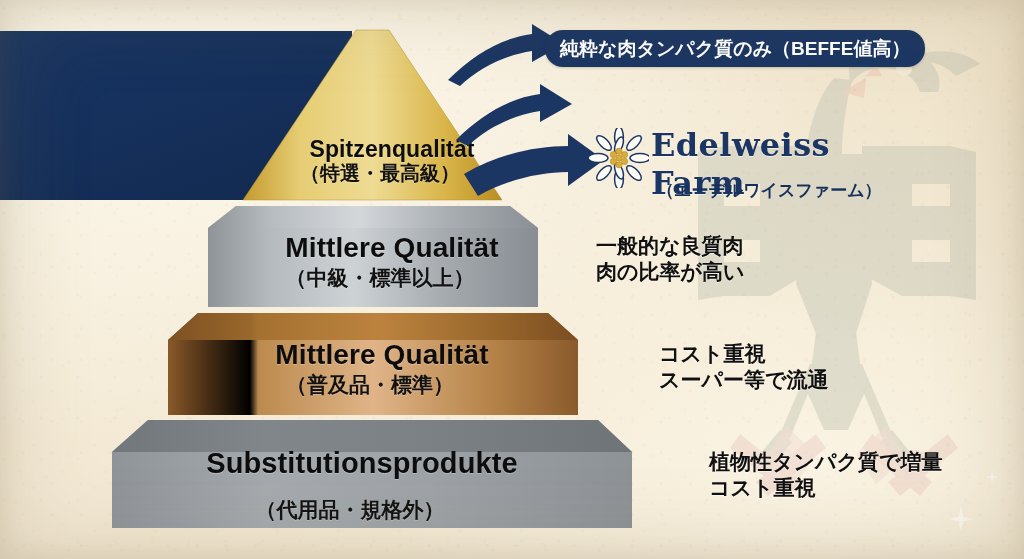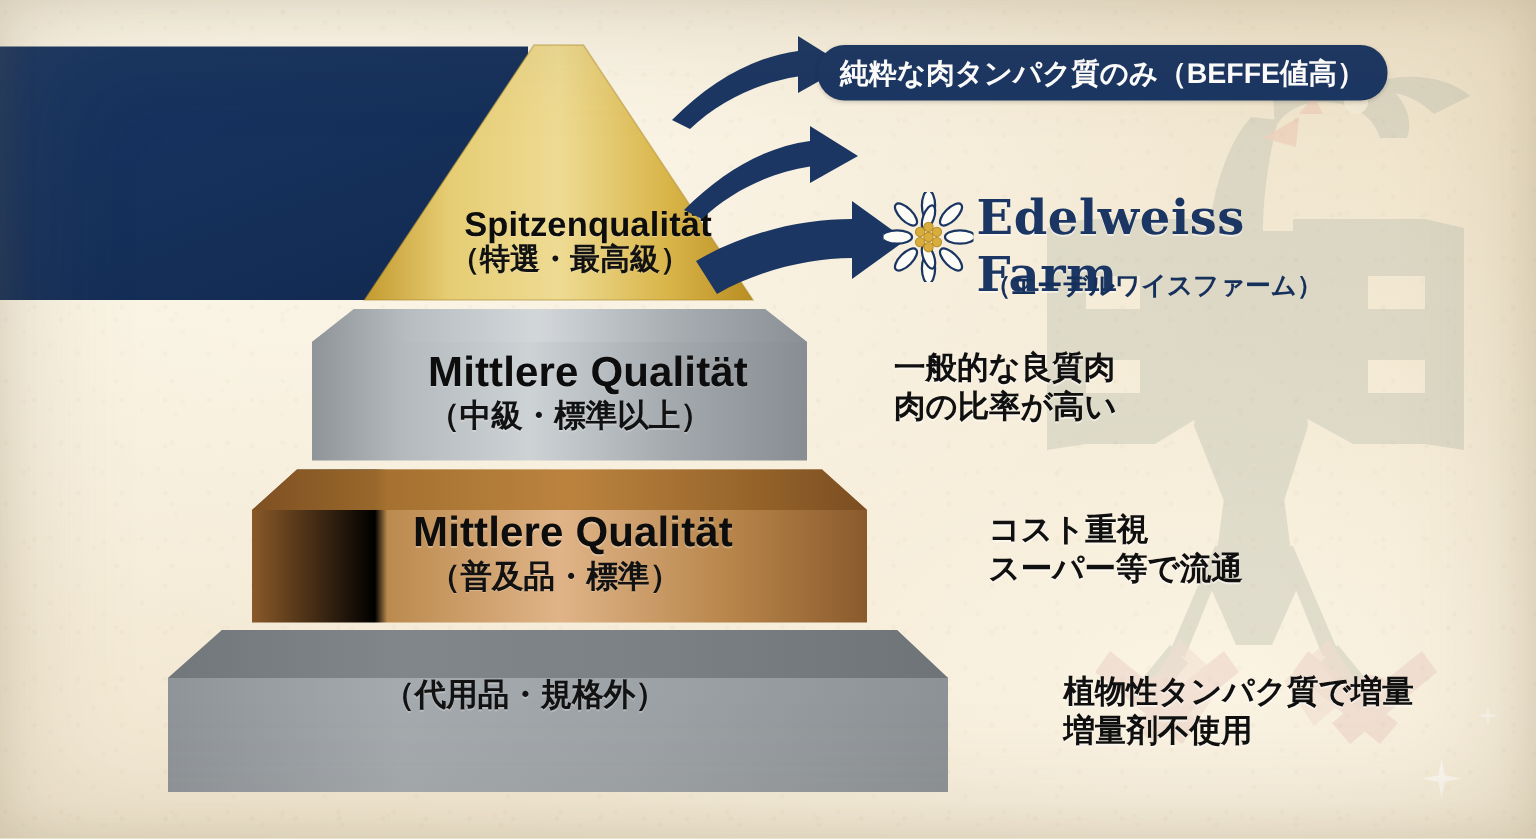--- a/index.html
+++ b/index.html
@@ -51,21 +51,21 @@
   #lbl2{left:140px;top:234px;width:480px;}
   #lbl2 .t-de{font-size:28px;}
   #lbl2 .t-jp{font-size:21px;margin-top:3px;}
   
   #lbl3{left:110px;top:341px;width:520px;}
   #lbl3 .t-de{font-size:28px;}
   #lbl3 .t-jp{font-size:21px;margin-top:3px;}
   
   #lbl4{left:60px;top:449px;width:580px;}
   #lbl4 .t-de{font-size:29px;}
-  #lbl4 .t-jp{font-size:21px;margin-top:3px;}
+  #lbl4 .t-jp{font-size:21px;margin-top:19px;}
 
   
   #arrows{position:absolute;left:440px;top:22px;width:180px;height:180px;}
 
   
   .pill{position:absolute;background:#1b3663;color:#fff;border-radius:18px;
         display:flex;align-items:center;justify-content:center;
         font-weight:bold;white-space:nowrap;
         box-shadow:0 1px 3px rgba(0,0,0,.18);}
   #pill1{left:545px;top:30px;height:37px;padding:0 15px;font-size:19px;justify-content:flex-end;}
@@ -220,20 +220,21 @@
   </div>
   <div class="tier-label" id="lbl2">
     <div class="t-de">Mittlere Qualität</div>
     <div class="t-jp">（中級・標準以上）</div>
   </div>
   <div class="tier-label" id="lbl3">
     <div class="t-de">Mittlere Qualität</div>
     <div class="t-jp">（普及品・標準）</div>
   </div>
   <div class="tier-label" id="lbl4">
+    <div class="t-de">Substitutionsprodukte</div>
     <div class="t-jp">（代用品・規格外）</div>
   </div>
 
   <svg id="arrows" viewBox="0 0 180 180" aria-hidden="true">
     <g fill="#1b3663">
       <path d="M8 58 C34 32 62 16 92 12 L92 2 L124 22 L92 40 L92 29 C66 33 40 45 20 64 Z"></path>
       <path d="M16 118 C42 92 70 76 100 72 L100 62 L132 82 L100 100 L100 89 C74 93 48 105 28 124 Z"></path>
       <path d="M24 152 C58 132 96 124 128 124 L128 112 L164 138 L128 164 L128 150 C100 150 66 158 38 174 Z"></path>
     </g>
   </svg>
@@ -268,21 +269,21 @@
     </svg>
     <div id="brandname">Edelweiss Farm</div>
     <div id="brandkana">（エーデルワイスファーム）</div>
   </div>
 
   <div class="note" id="note1">一般的な良質肉
 肉の比率が高い</div>
   <div class="note" id="note2">コスト重視
 スーパー等で流通</div>
   <div class="note" id="note3">植物性タンパク質で増量
-増量剤不使用</div>
+コスト重視</div>
 
   <svg class="spark" style="left:948px;top:506px;width:26px;height:26px;" viewBox="0 0 24 24" aria-hidden="true">
     <path d="M12 0 L14 10 L24 12 L14 14 L12 24 L10 14 L0 12 L10 10 Z" fill="#ffffff" opacity=".75"></path>
   </svg>
   <svg class="spark" style="left:985px;top:470px;width:14px;height:14px;" viewBox="0 0 24 24" aria-hidden="true">
     <path d="M12 0 L14 10 L24 12 L14 14 L12 24 L10 14 L0 12 L10 10 Z" fill="#ffffff" opacity=".6"></path>
   </svg>
 
   <div id="vignette"></div>
 </div>

